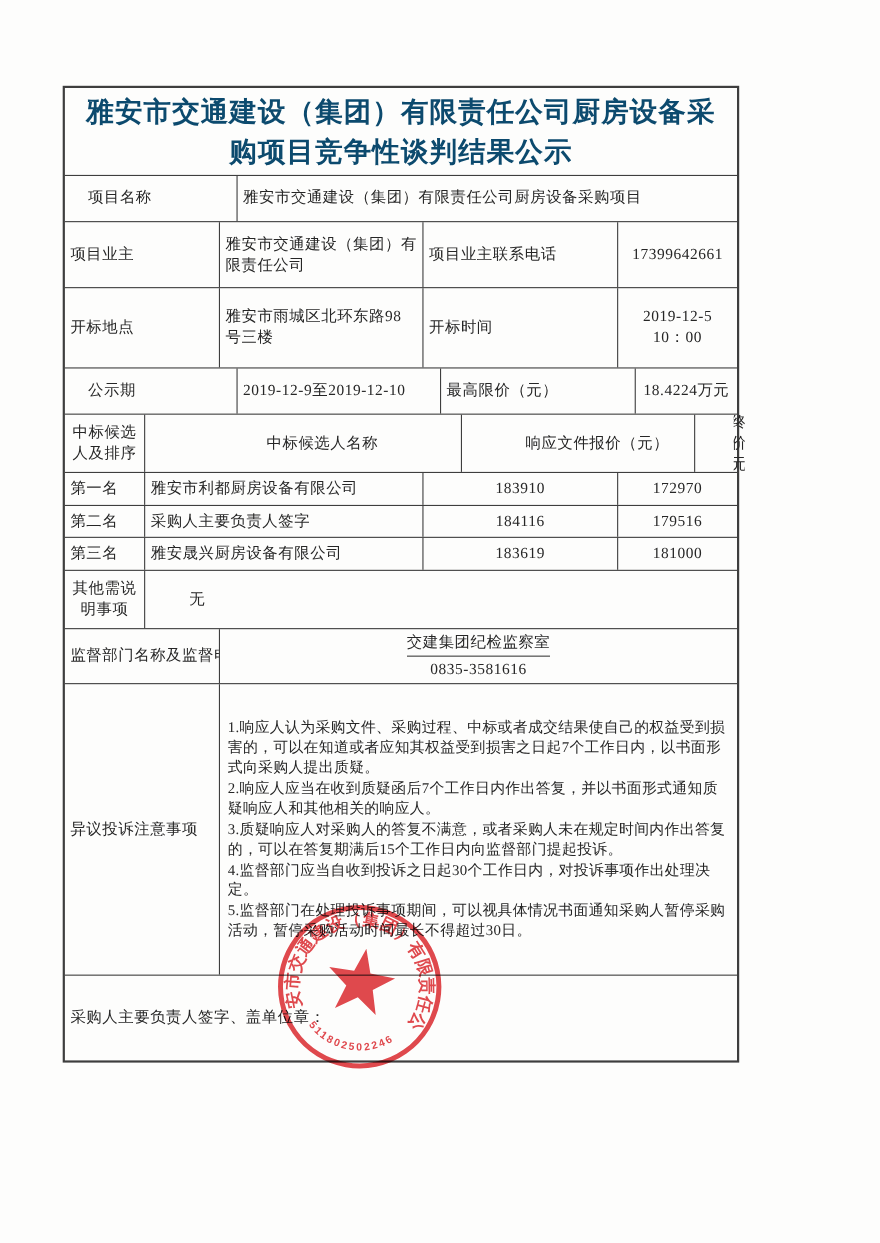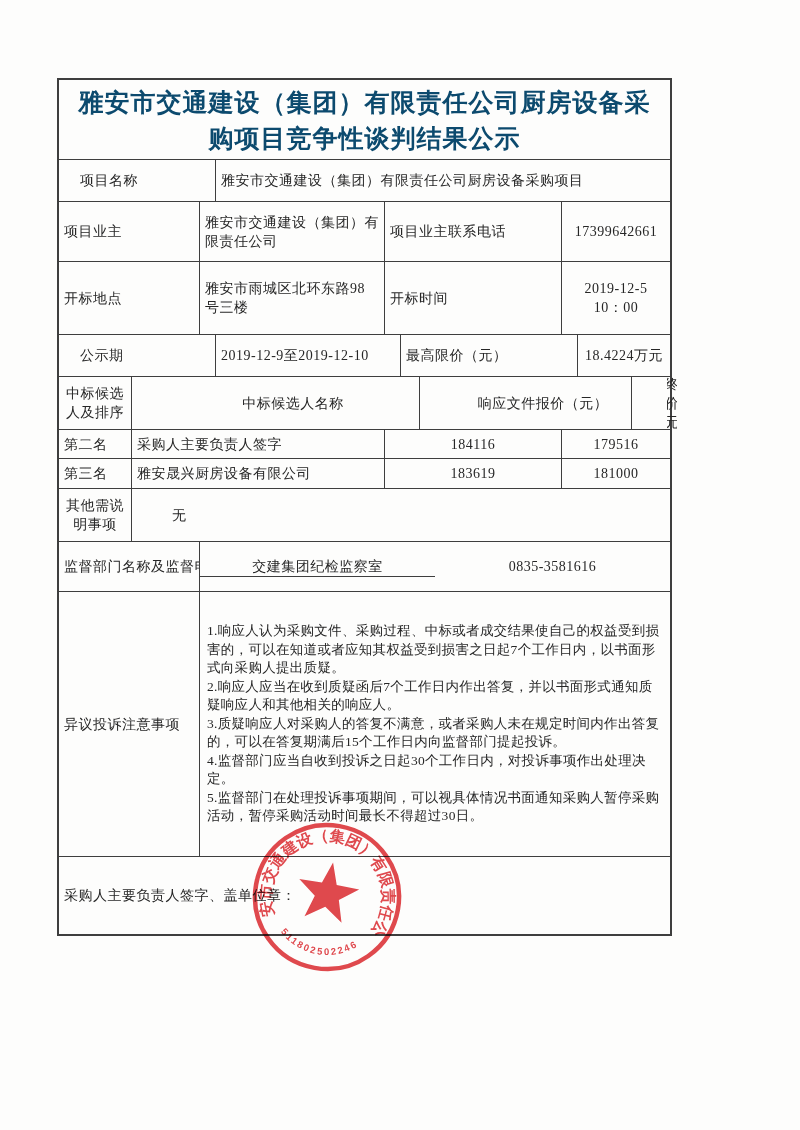--- a/index.html
+++ b/index.html
@@ -34,21 +34,21 @@
   .nowrap{white-space:nowrap;}
   .title-row{height:80px;align-items:center;justify-content:center;display:flex;}
   .doc-title{
     font-family:"Liberation Sans","DejaVu Sans",sans-serif;
     font-weight:bold;font-size:25px;line-height:36px;text-align:center;
     letter-spacing:1px;color:#0c4a6e;padding:0 12px;
   }
   .h-42{height:42px;padding-left:16px;} .h-60{height:60px;} .h-73{height:73px;}
   .h-53{height:53px;gap:35px;} .h-30{height:30px;} .h-29{height:29px;}
   .h-50{height:50px;} .h-265{height:265px;} .h-77{height:77px;}
-  .subrows{display:flex;flex-direction:row;font-family:Liberation Serif, serif;}
+  .subrows{display:flex;flex-direction:column;font-family:Liberation Serif, serif;}
   .subrow{flex:1 1 50%;display:flex;align-items:center;justify-content:center;
     border-bottom:1.5px solid #3e3e3e;font-size:14px;letter-spacing:.5px;}
   .subrow.last{border-bottom:none;}
   .complaint-text{display:flex;flex-direction:column;justify-content:center;
     font-size:13.5px;line-height:18.5px;letter-spacing:.3px;padding:4px 7px;}
   .complaint-text div{margin:0;}
   .stamp{
     position:absolute;left:242px;top:812px;width:170px;height:170px;
     transform:rotate(10deg);mix-blend-mode:multiply;opacity:.88;
     pointer-events:none;
@@ -92,20 +92,26 @@
       <div class="cell w-lastcol pad center end">18.4224万元</div>
     </div>
 
     <div class="row h-53">
       <div class="cell w-rank pad center">中标候选人及排序</div>
       <div class="cell w-name pad center">中标候选人名称</div>
       <div class="cell w-mid pad center">响应文件报价（元）</div>
       <div class="cell w-lastcol pad center end">最终报价（元）</div>
     </div>
 
+    <div class="row h-30">
+      <div class="cell w-rank pad">第一名</div>
+      <div class="cell w-name pad nowrap">雅安市利都厨房设备有限公司</div>
+      <div class="cell w-mid pad center">183910</div>
+      <div class="cell w-lastcol pad center end">172970</div>
+    </div>
 
     <div class="row h-29">
       <div class="cell w-rank pad">第二名</div>
       <div class="cell w-name pad nowrap">采购人主要负责人签字</div>
       <div class="cell w-mid pad center">184116</div>
       <div class="cell w-lastcol pad center end">179516</div>
     </div>
 
     <div class="row h-30">
       <div class="cell w-rank pad">第三名</div>

